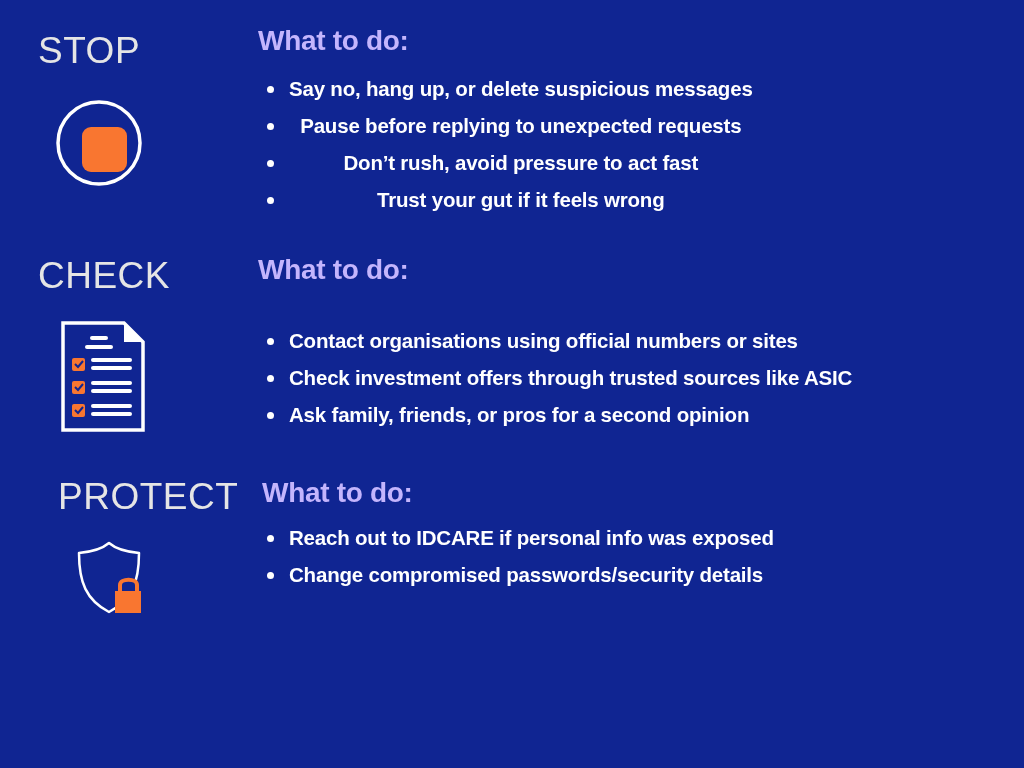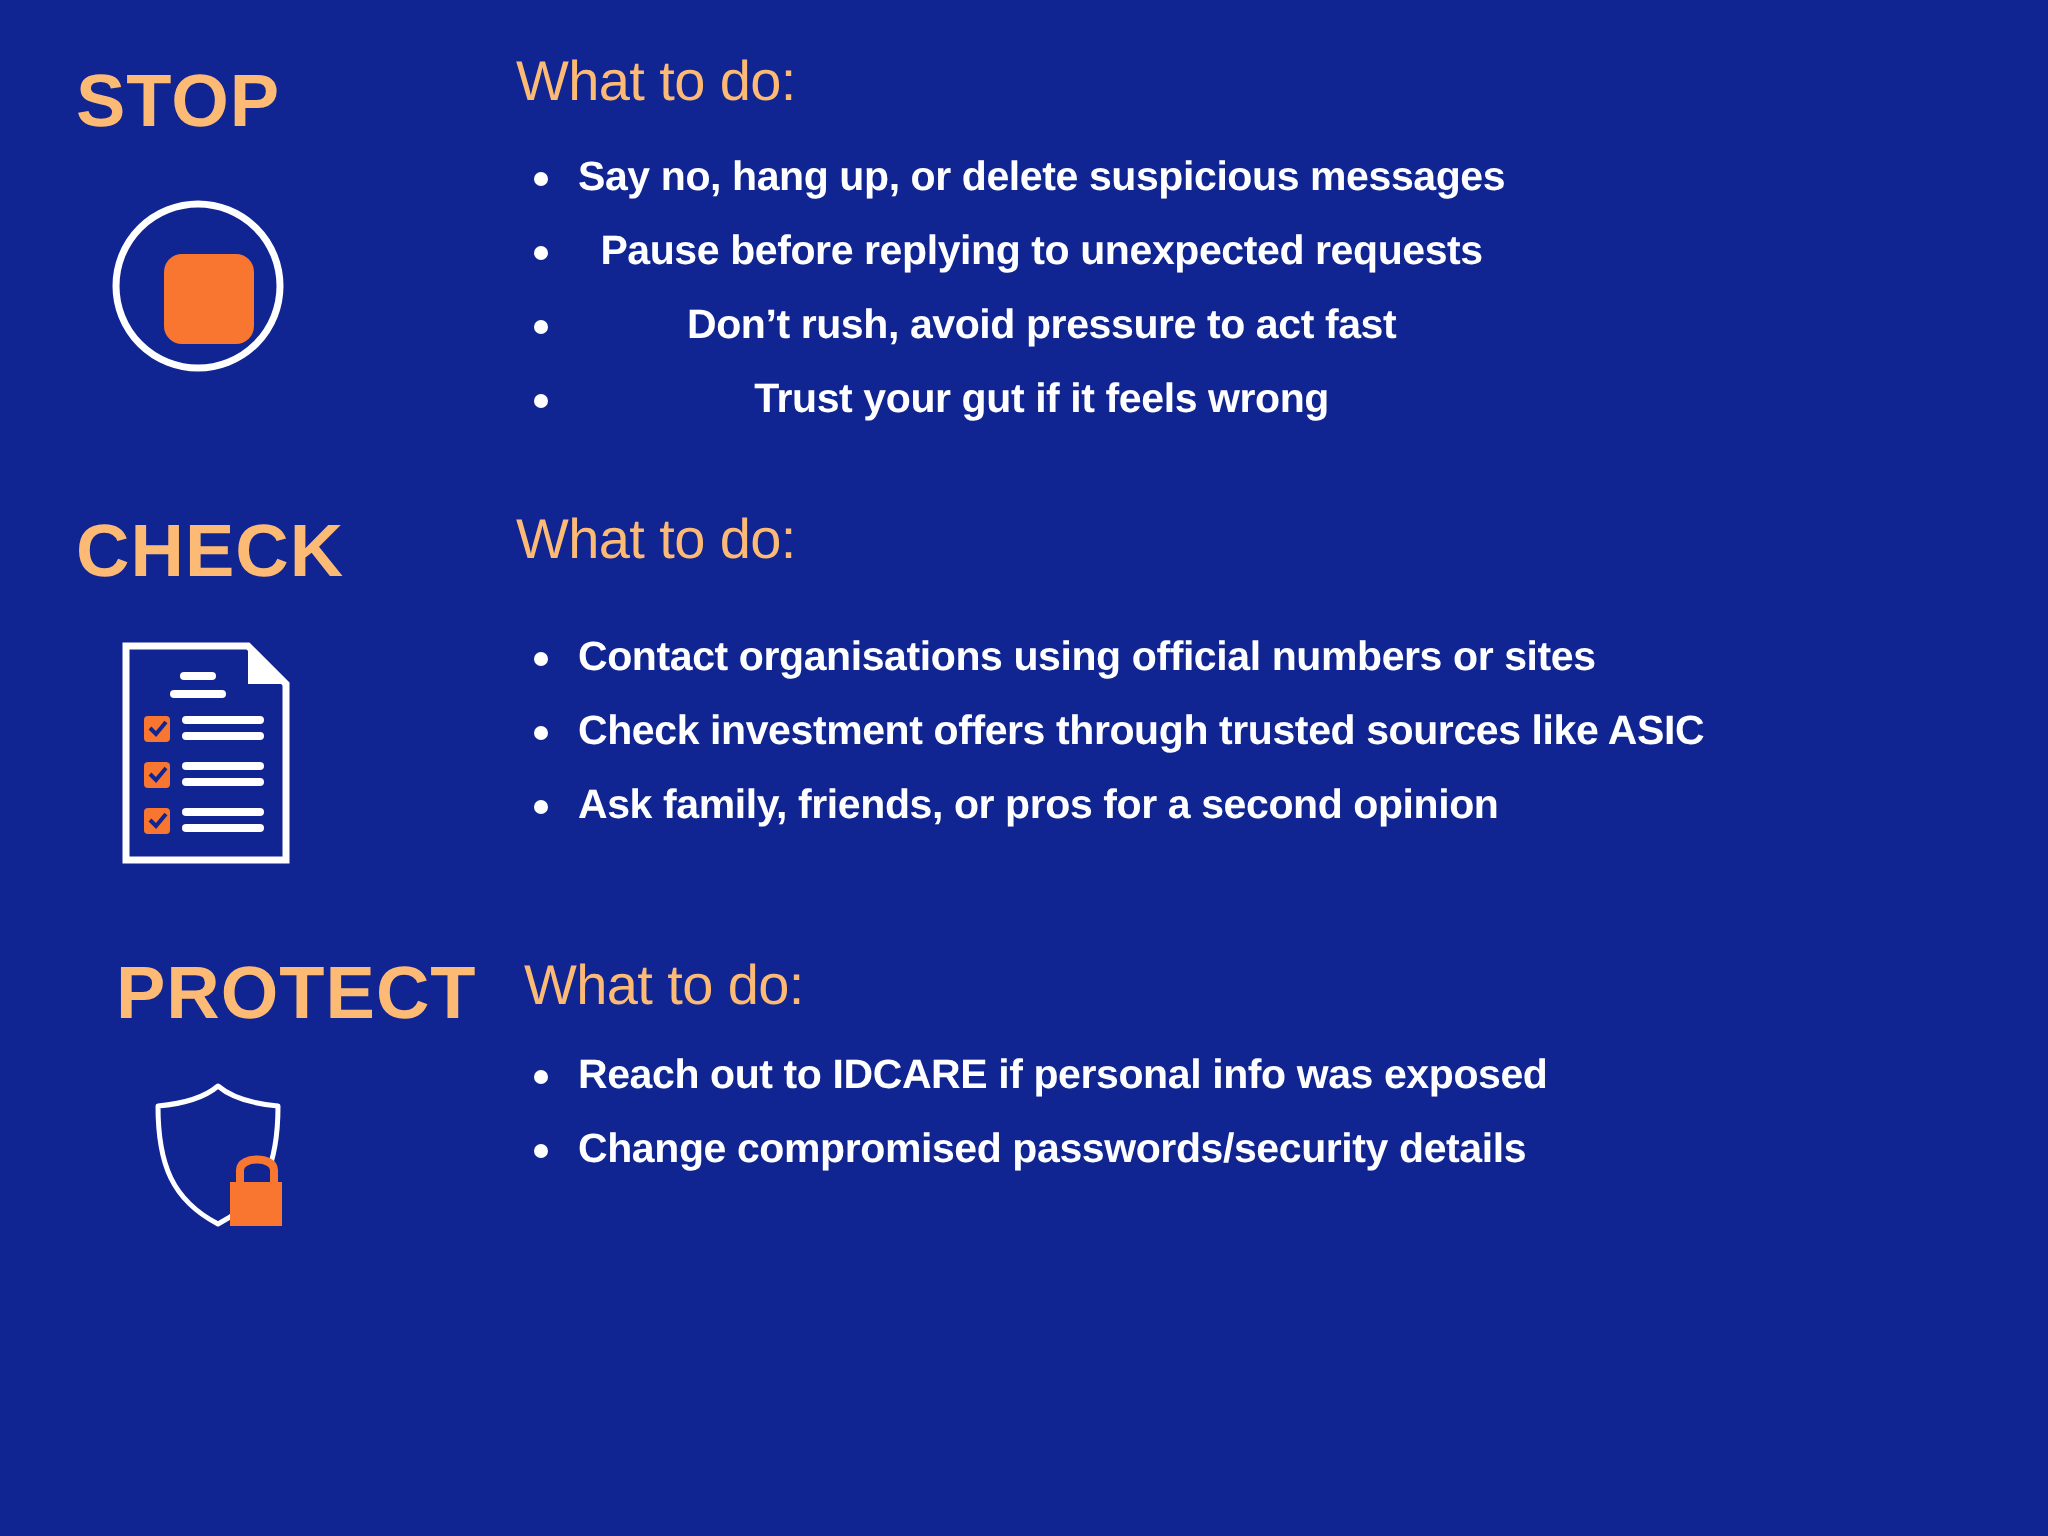--- a/index.html
+++ b/index.html
@@ -8,30 +8,30 @@
       overflow: hidden;
       background: #102592;
     }
     body {
       position: relative;
       font-family: "Liberation Sans", "DejaVu Sans", sans-serif;
       color: #ffffff;
     }
     .section-title {
       position: absolute;
-      font-weight: bold;
-      color: #fdba74;
+      font-weight: normal;
+      color: #e5e5e5;
       font-size: 37px;
       letter-spacing: 0.5px;
       line-height: 1;
     }
     .heading {
       position: absolute;
-      font-weight: normal;
-      color: #fdba74;
+      font-weight: bold;
+      color: #c4b5fd;
       font-size: 28px;
       line-height: 1;
       letter-spacing: -0.3px;
     }
     .list {
       position: absolute;
       margin: 0;
       padding: 0;
       list-style: none;
       font-weight: bold;
@@ -112,21 +112,21 @@
     <g>
       <rect x="12" y="84" width="13" height="13" rx="2" fill="#F97630"></rect>
       <path d="M15 90 L18 93 L23 87" fill="none" stroke="#102592" stroke-width="2"></path>
       <rect x="31" y="84" width="41" height="4" rx="2" fill="#ffffff"></rect>
       <rect x="31" y="92" width="41" height="4" rx="2" fill="#ffffff"></rect>
     </g>
   </svg>
 
   <div class="heading" style="left:258px; top:256px;">What to do:</div>
 
-  <ul class="list" style="left:262px; top:317px;">
+  <ul class="list" style="left:262px; top:329px;">
     <li>Contact organisations using official numbers or sites</li>
     <li>Check investment offers through trusted sources like ASIC</li>
     <li>Ask family, friends, or pros for a second opinion</li>
   </ul>
 </div>
 
 <div>
   <div class="section-title" style="left:58px; top:478px;">PROTECT</div>
 
   <svg class="icon" style="left:74px; top:540px;" width="70" height="76" viewBox="0 0 70 76">

